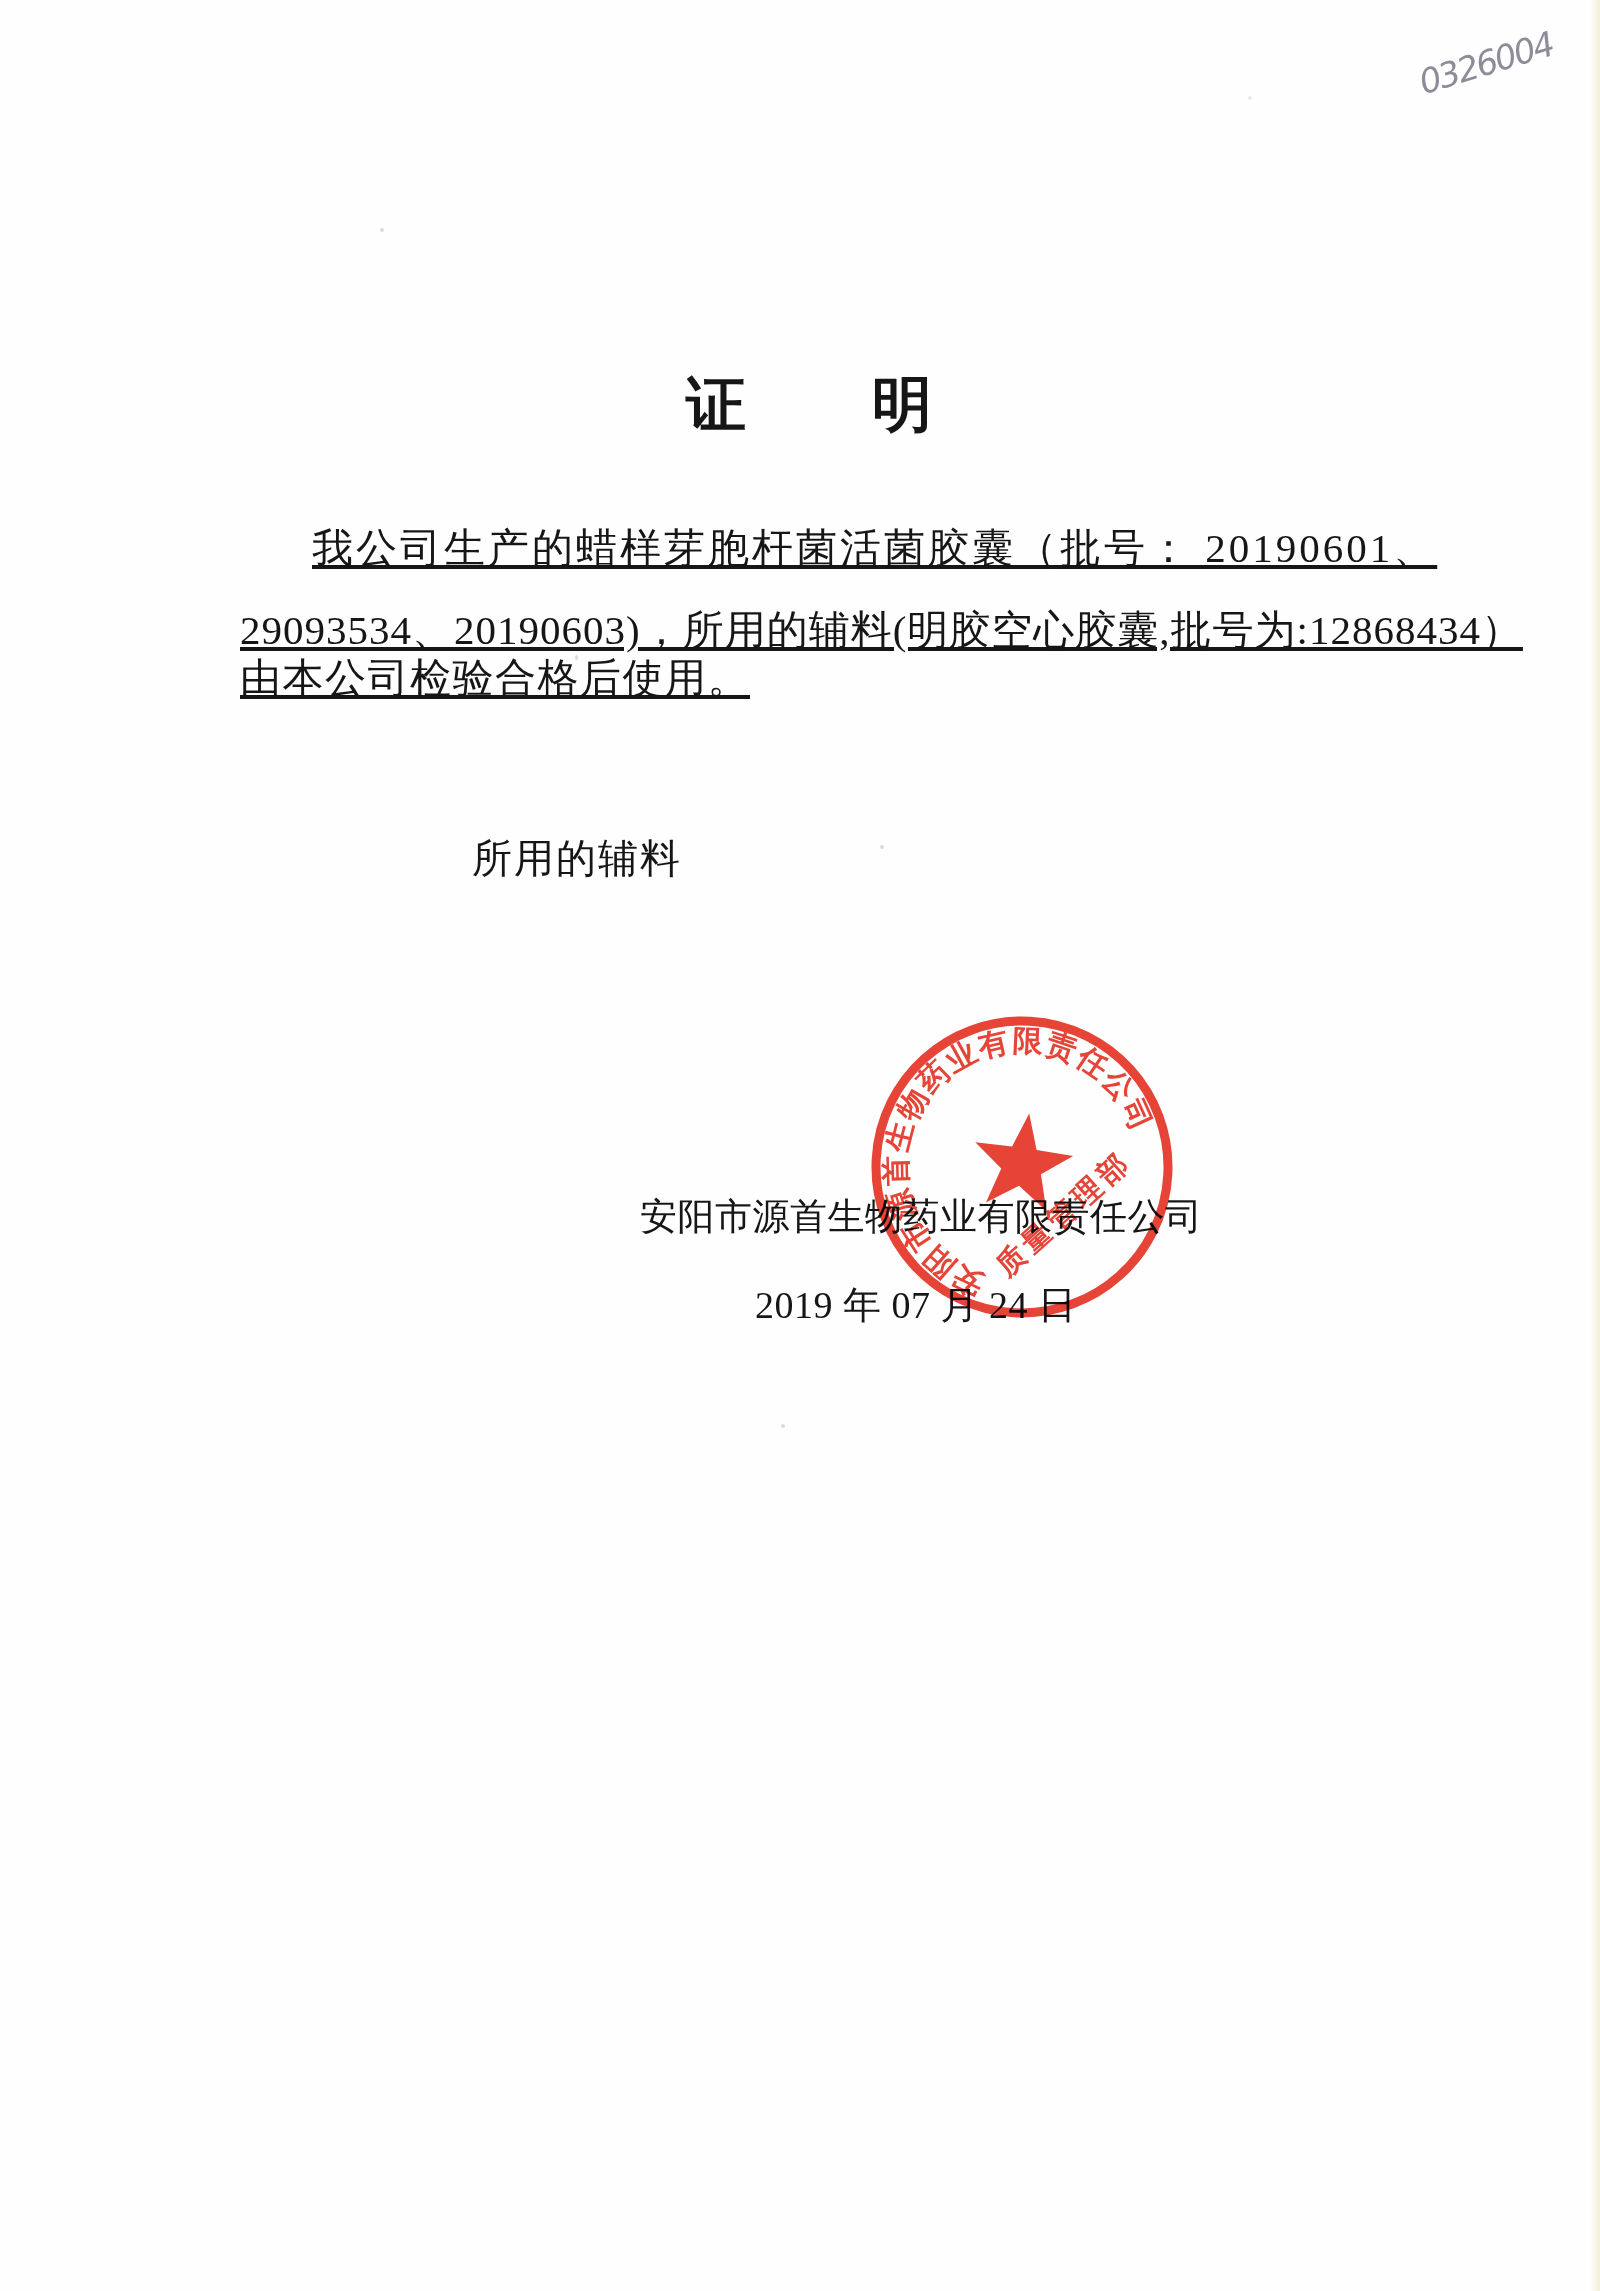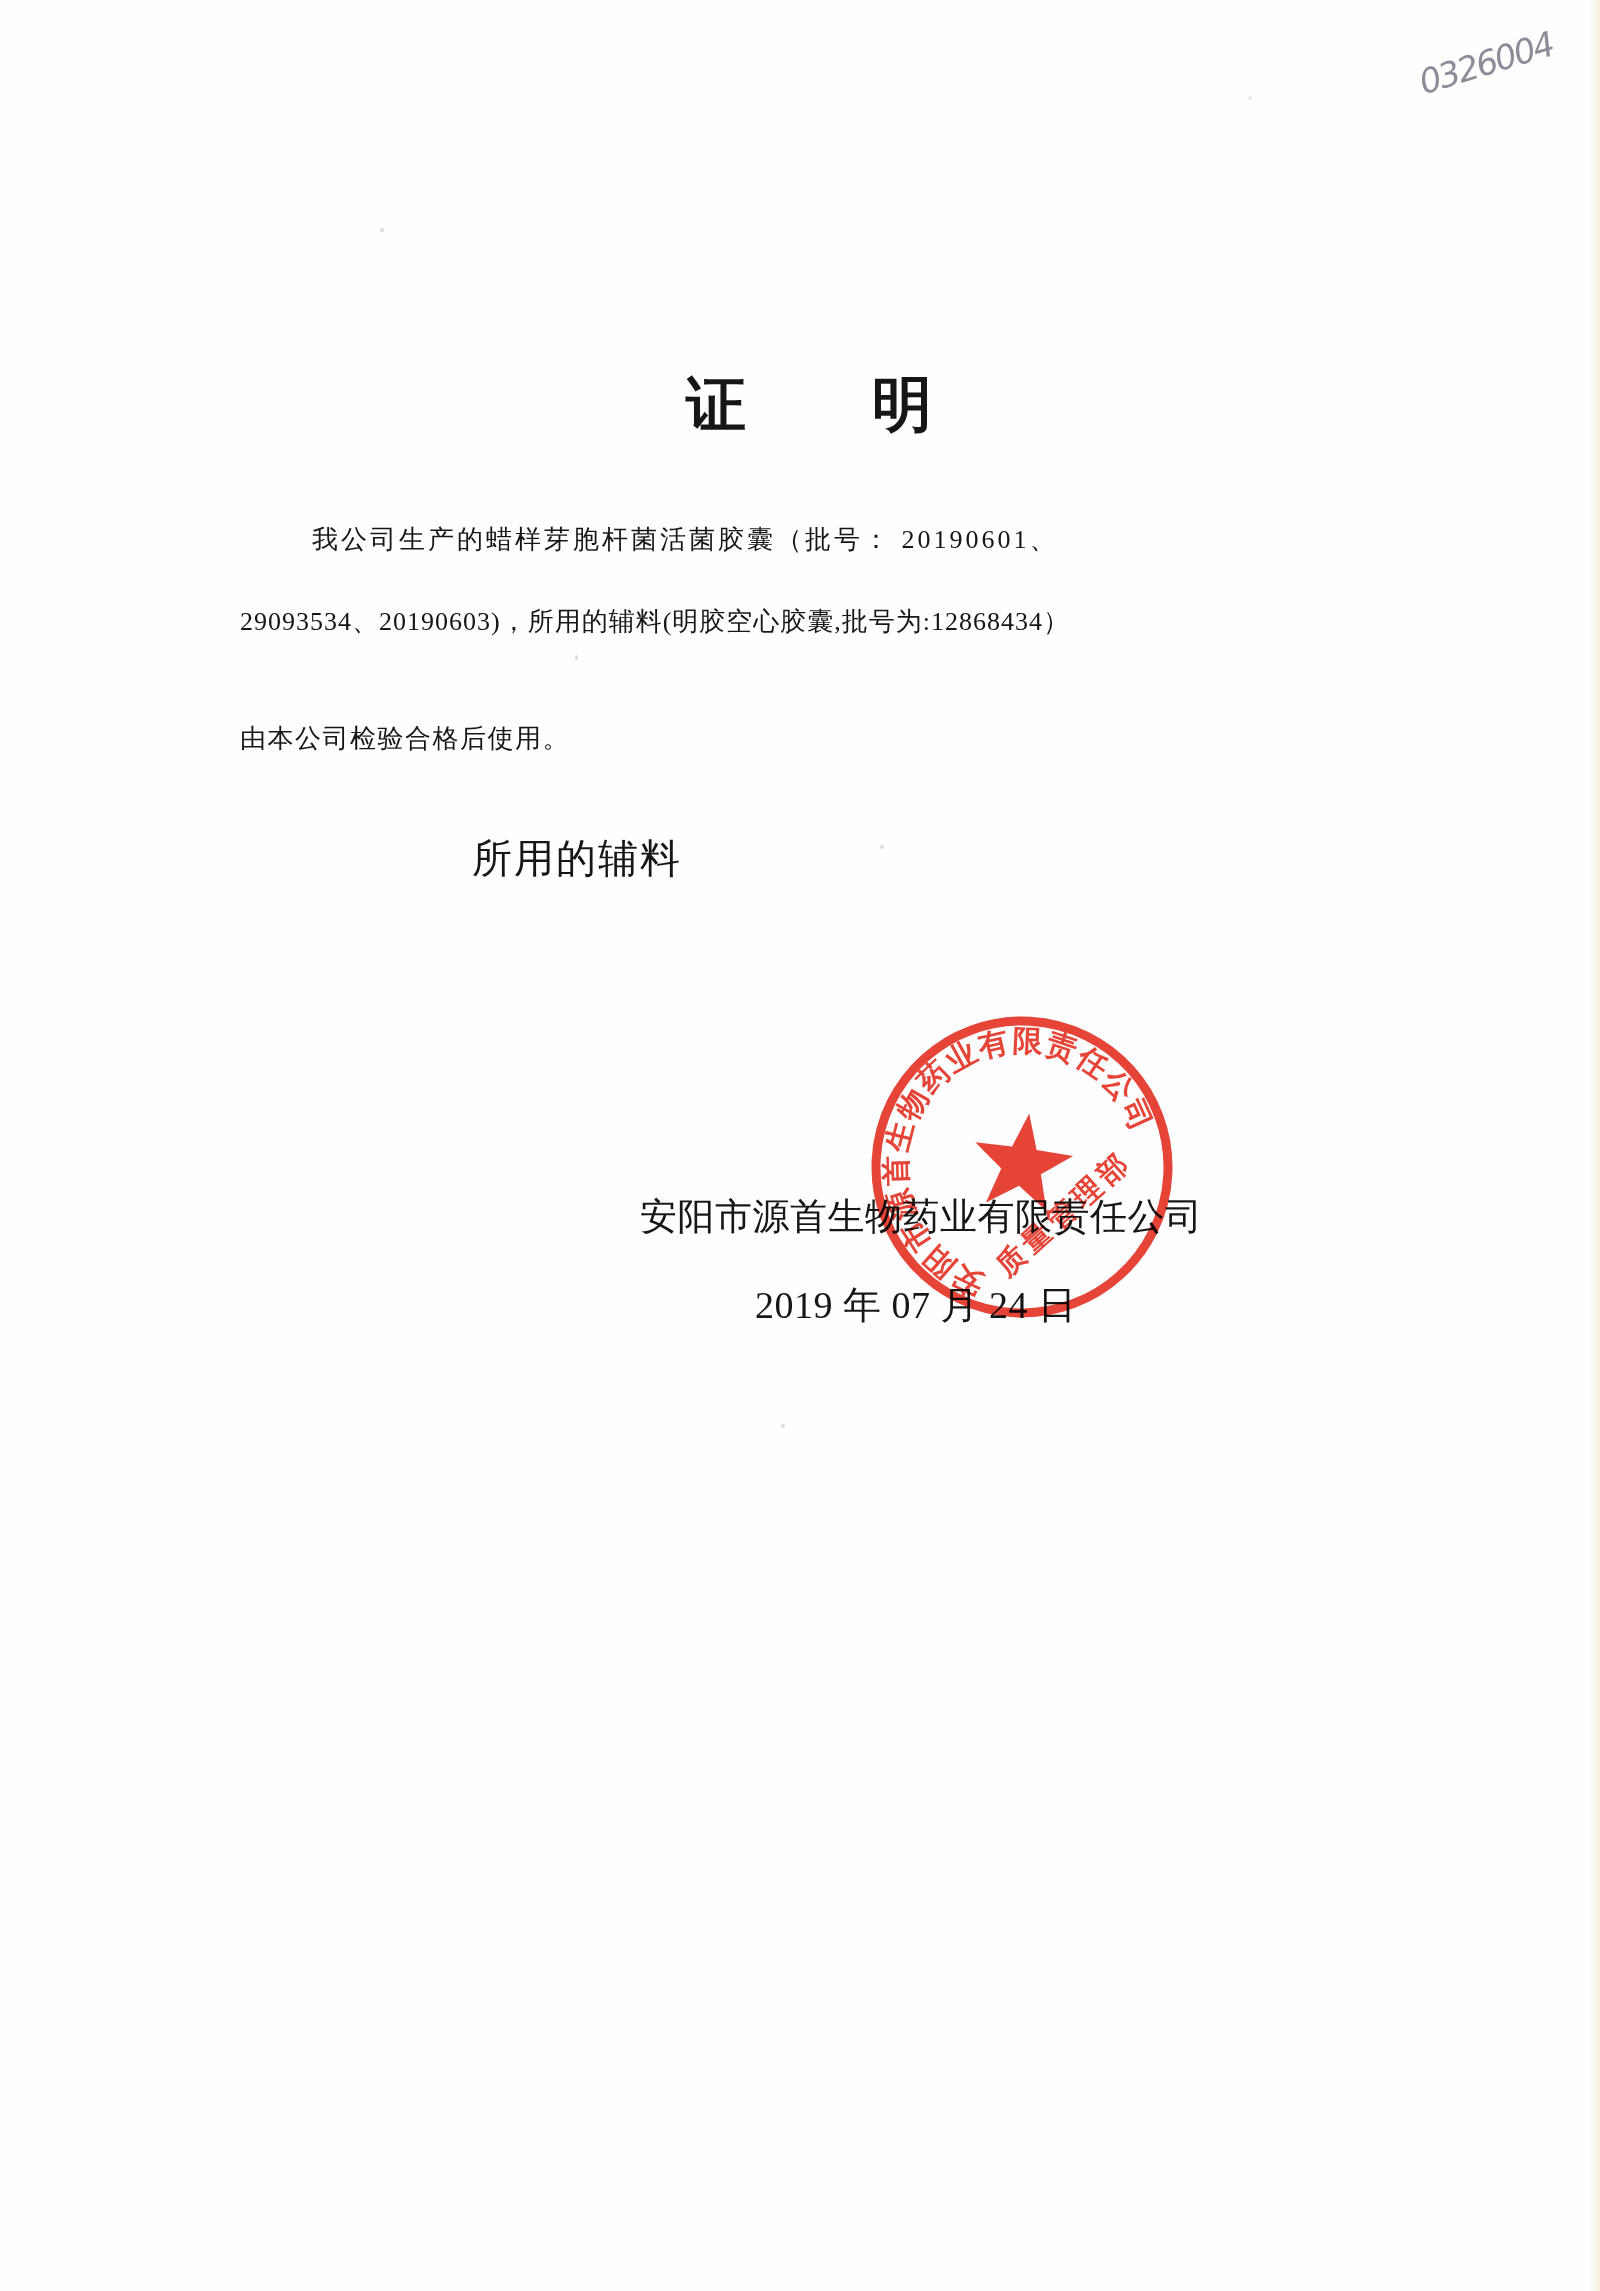--- a/index.html
+++ b/index.html
@@ -32,26 +32,27 @@
     position:absolute;top:372px;left:0;width:1620px;
     text-align:center;
     font-family:"Liberation Sans","DejaVu Sans",sans-serif;
     font-weight:bold;
     font-size:60px;line-height:1.1;
     white-space:pre;
     letter-spacing:2px;
   }
   .body-line{
     position:absolute;left:240px;width:1160px;
-    font-size:26px;line-height:1.2;
+    font-size:41px;line-height:1.2;
     white-space:nowrap;
+    text-decoration:underline;
   }
   .line-1{top:524px;margin-left:72px;letter-spacing:3px;}
   .line-2{top:606px;letter-spacing:1px;}
-  .line-3{top:723px;letter-spacing:1.5px;}
+  .line-3{top:654px;letter-spacing:1.5px;}
   .closing{
     position:absolute;top:831px;left:472px;
     font-size:40px;letter-spacing:2px;white-space:nowrap;
   }
   .company-line{
     position:absolute;top:1192px;left:640px;
     font-size:37px;letter-spacing:0.5px;white-space:nowrap;
   }
   .date-line{
     position:absolute;top:1280px;left:755px;

